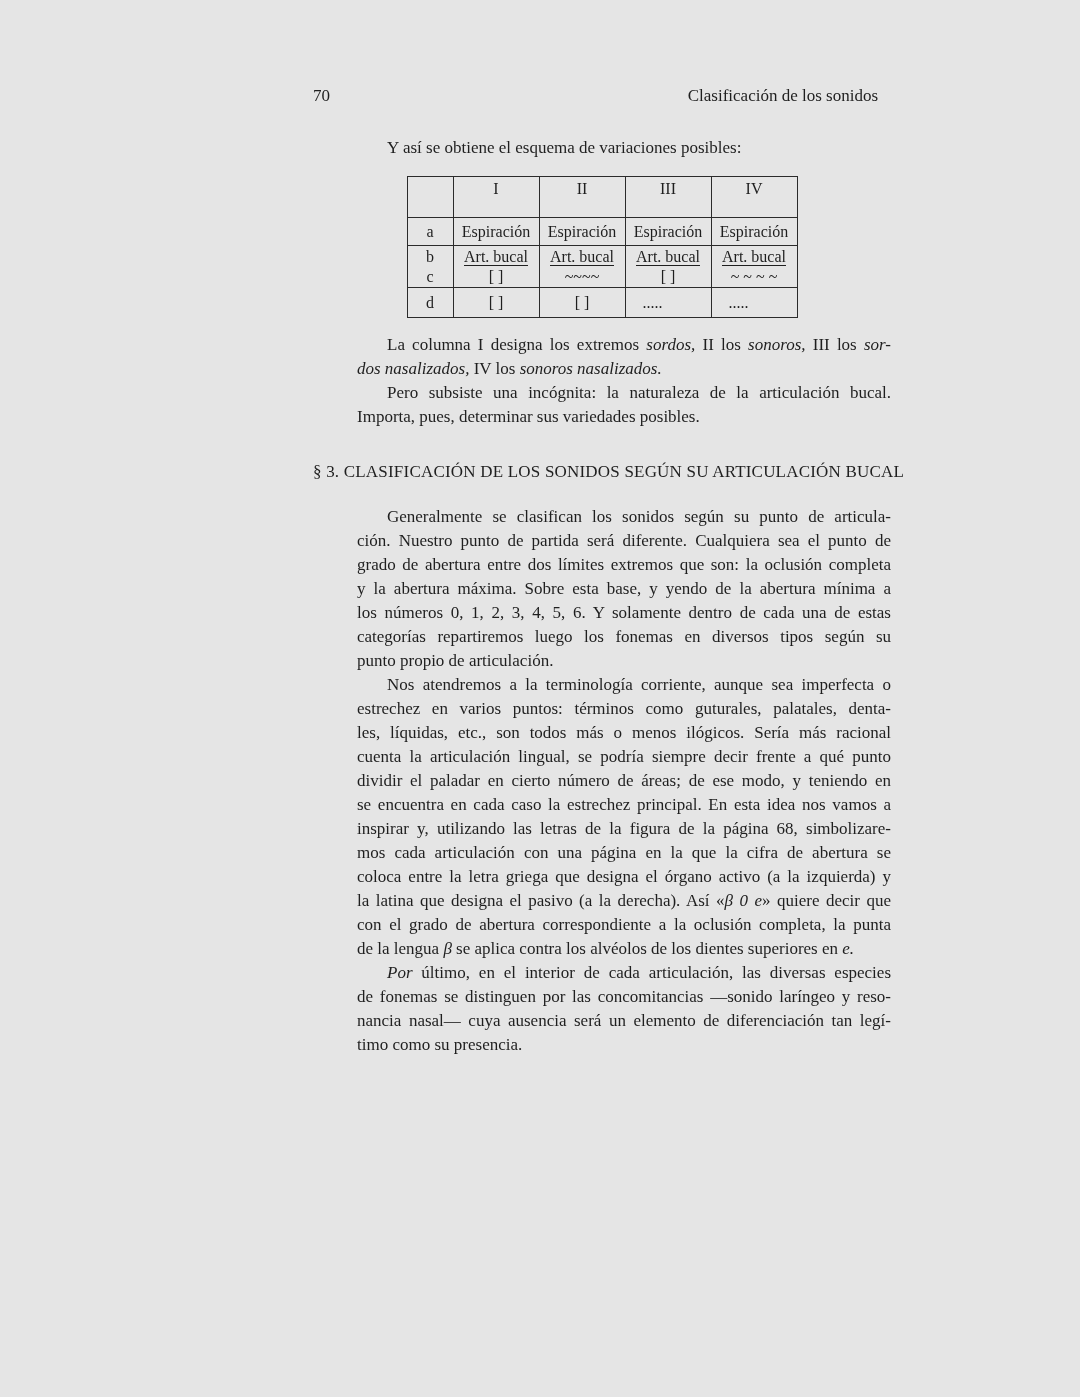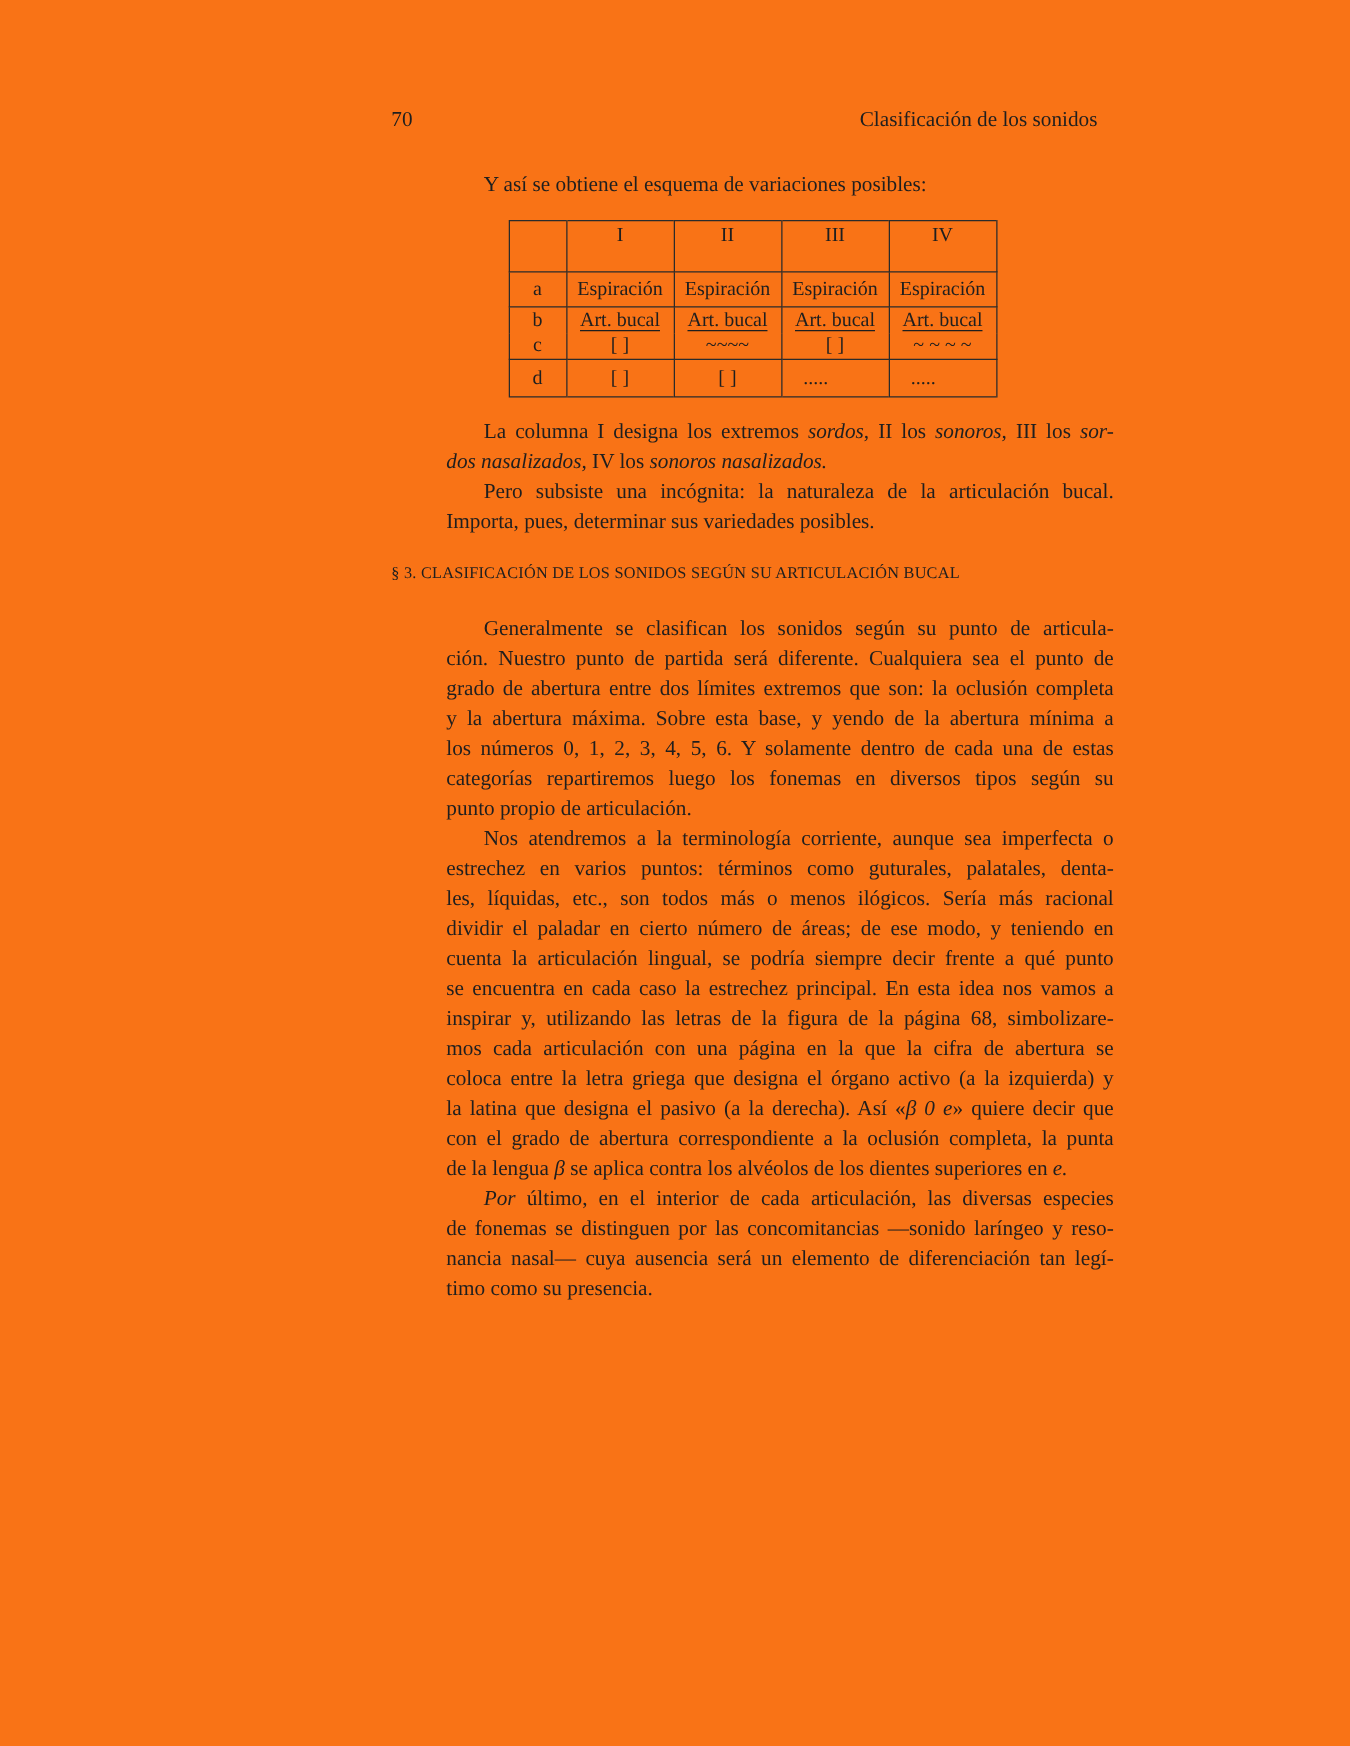--- a/index.html
+++ b/index.html
@@ -1,20 +1,20 @@
 <!DOCTYPE html>
 <html><head>
 <meta charset="utf-8">
 <style>
   html, body { margin: 0; padding: 0; background: #ffffff; }
   .page {
     position: relative;
     width: 1080px;
     height: 1397px;
-    background: #f97316;
+    background: #e5e5e5;
     color: #1f1f1f;
     font-family: "Liberation Serif", "DejaVu Serif", serif;
     font-size: 17px;
     line-height: 24px;
     box-sizing: border-box;
     padding-top: 84px;
     padding-left: 313px;
   }
   .content { width: 578px; }
 
@@ -64,23 +64,23 @@
   }
   table.vtable tr.row-a td { height: 27px; border-bottom: 1px solid #2b2b2b; }
   table.vtable tr.row-b td { height: 21px; }
   table.vtable tr.row-c td { height: 19px; border-bottom: 1px solid #2b2b2b; }
   table.vtable tr.row-d td { height: 29px; }
   table.vtable td.left { text-align: left; padding-left: 17px; }
   table.vtable col.lbl { width: 46px; }
   table.vtable col.c { width: 86px; }
 
   .section-heading {
-    margin-top: 17px;
+    margin-top: 31px;
     margin-bottom: 21px;
-    font-size: 13px;
+    font-size: 17px;
     letter-spacing: 0.2px;
     white-space: nowrap;
   }
 </style>
 </head>
 <body>
 
 <div class="page">
   <div class="content">
 
@@ -162,22 +162,22 @@
           <div class="line"><span>grado de abertura entre dos límites extremos que son: la oclusión completa</span></div>
           <div class="line"><span>y la abertura máxima. Sobre esta base, y yendo de la abertura mínima a</span></div>
           <div class="line"><span>los números 0, 1, 2, 3, 4, 5, 6. Y solamente dentro de cada una de estas</span></div>
           <div class="line"><span>categorías repartiremos luego los fonemas en diversos tipos según su</span></div>
           <div class="line last"><span>punto propio de articulación.</span></div>
         </div>
         <div class="para">
           <div class="line first"><span>Nos atendremos a la terminología corriente, aunque sea imperfecta o</span></div>
           <div class="line"><span>estrechez en varios puntos: términos como guturales, palatales, denta-</span></div>
           <div class="line"><span>les, líquidas, etc., son todos más o menos ilógicos. Sería más racional</span></div>
+          <div class="line"><span>cuenta la articulación lingual, se podría siempre decir frente a qué punto</span></div>
           <div class="line"><span>dividir el paladar en cierto número de áreas; de ese modo, y teniendo en</span></div>
-          <div class="line"><span>cuenta la articulación lingual, se podría siempre decir frente a qué punto</span></div>
           <div class="line"><span>se encuentra en cada caso la estrechez principal. En esta idea nos vamos a</span></div>
           <div class="line"><span>inspirar y, utilizando las letras de la figura de la página 68, simbolizare-</span></div>
           <div class="line"><span>mos cada articulación con una página en la que la cifra de abertura se</span></div>
           <div class="line"><span>coloca entre la letra griega que designa el órgano activo (a la izquierda) y</span></div>
           <div class="line"><span>la latina que designa el pasivo (a la derecha). Así «</span><span class="it">β 0 e</span><span>» quiere decir que</span></div>
           <div class="line"><span>con el grado de abertura correspondiente a la oclusión completa, la punta</span></div>
           <div class="line last"><span>de la lengua </span><span class="it">β</span><span> se aplica contra los alvéolos de los dientes superiores en </span><span class="it">e.</span></div>
         </div>
         <div class="para">
           <div class="line first"><span class="it">Por</span><span> último, en el interior de cada articulación, las diversas especies</span></div>

